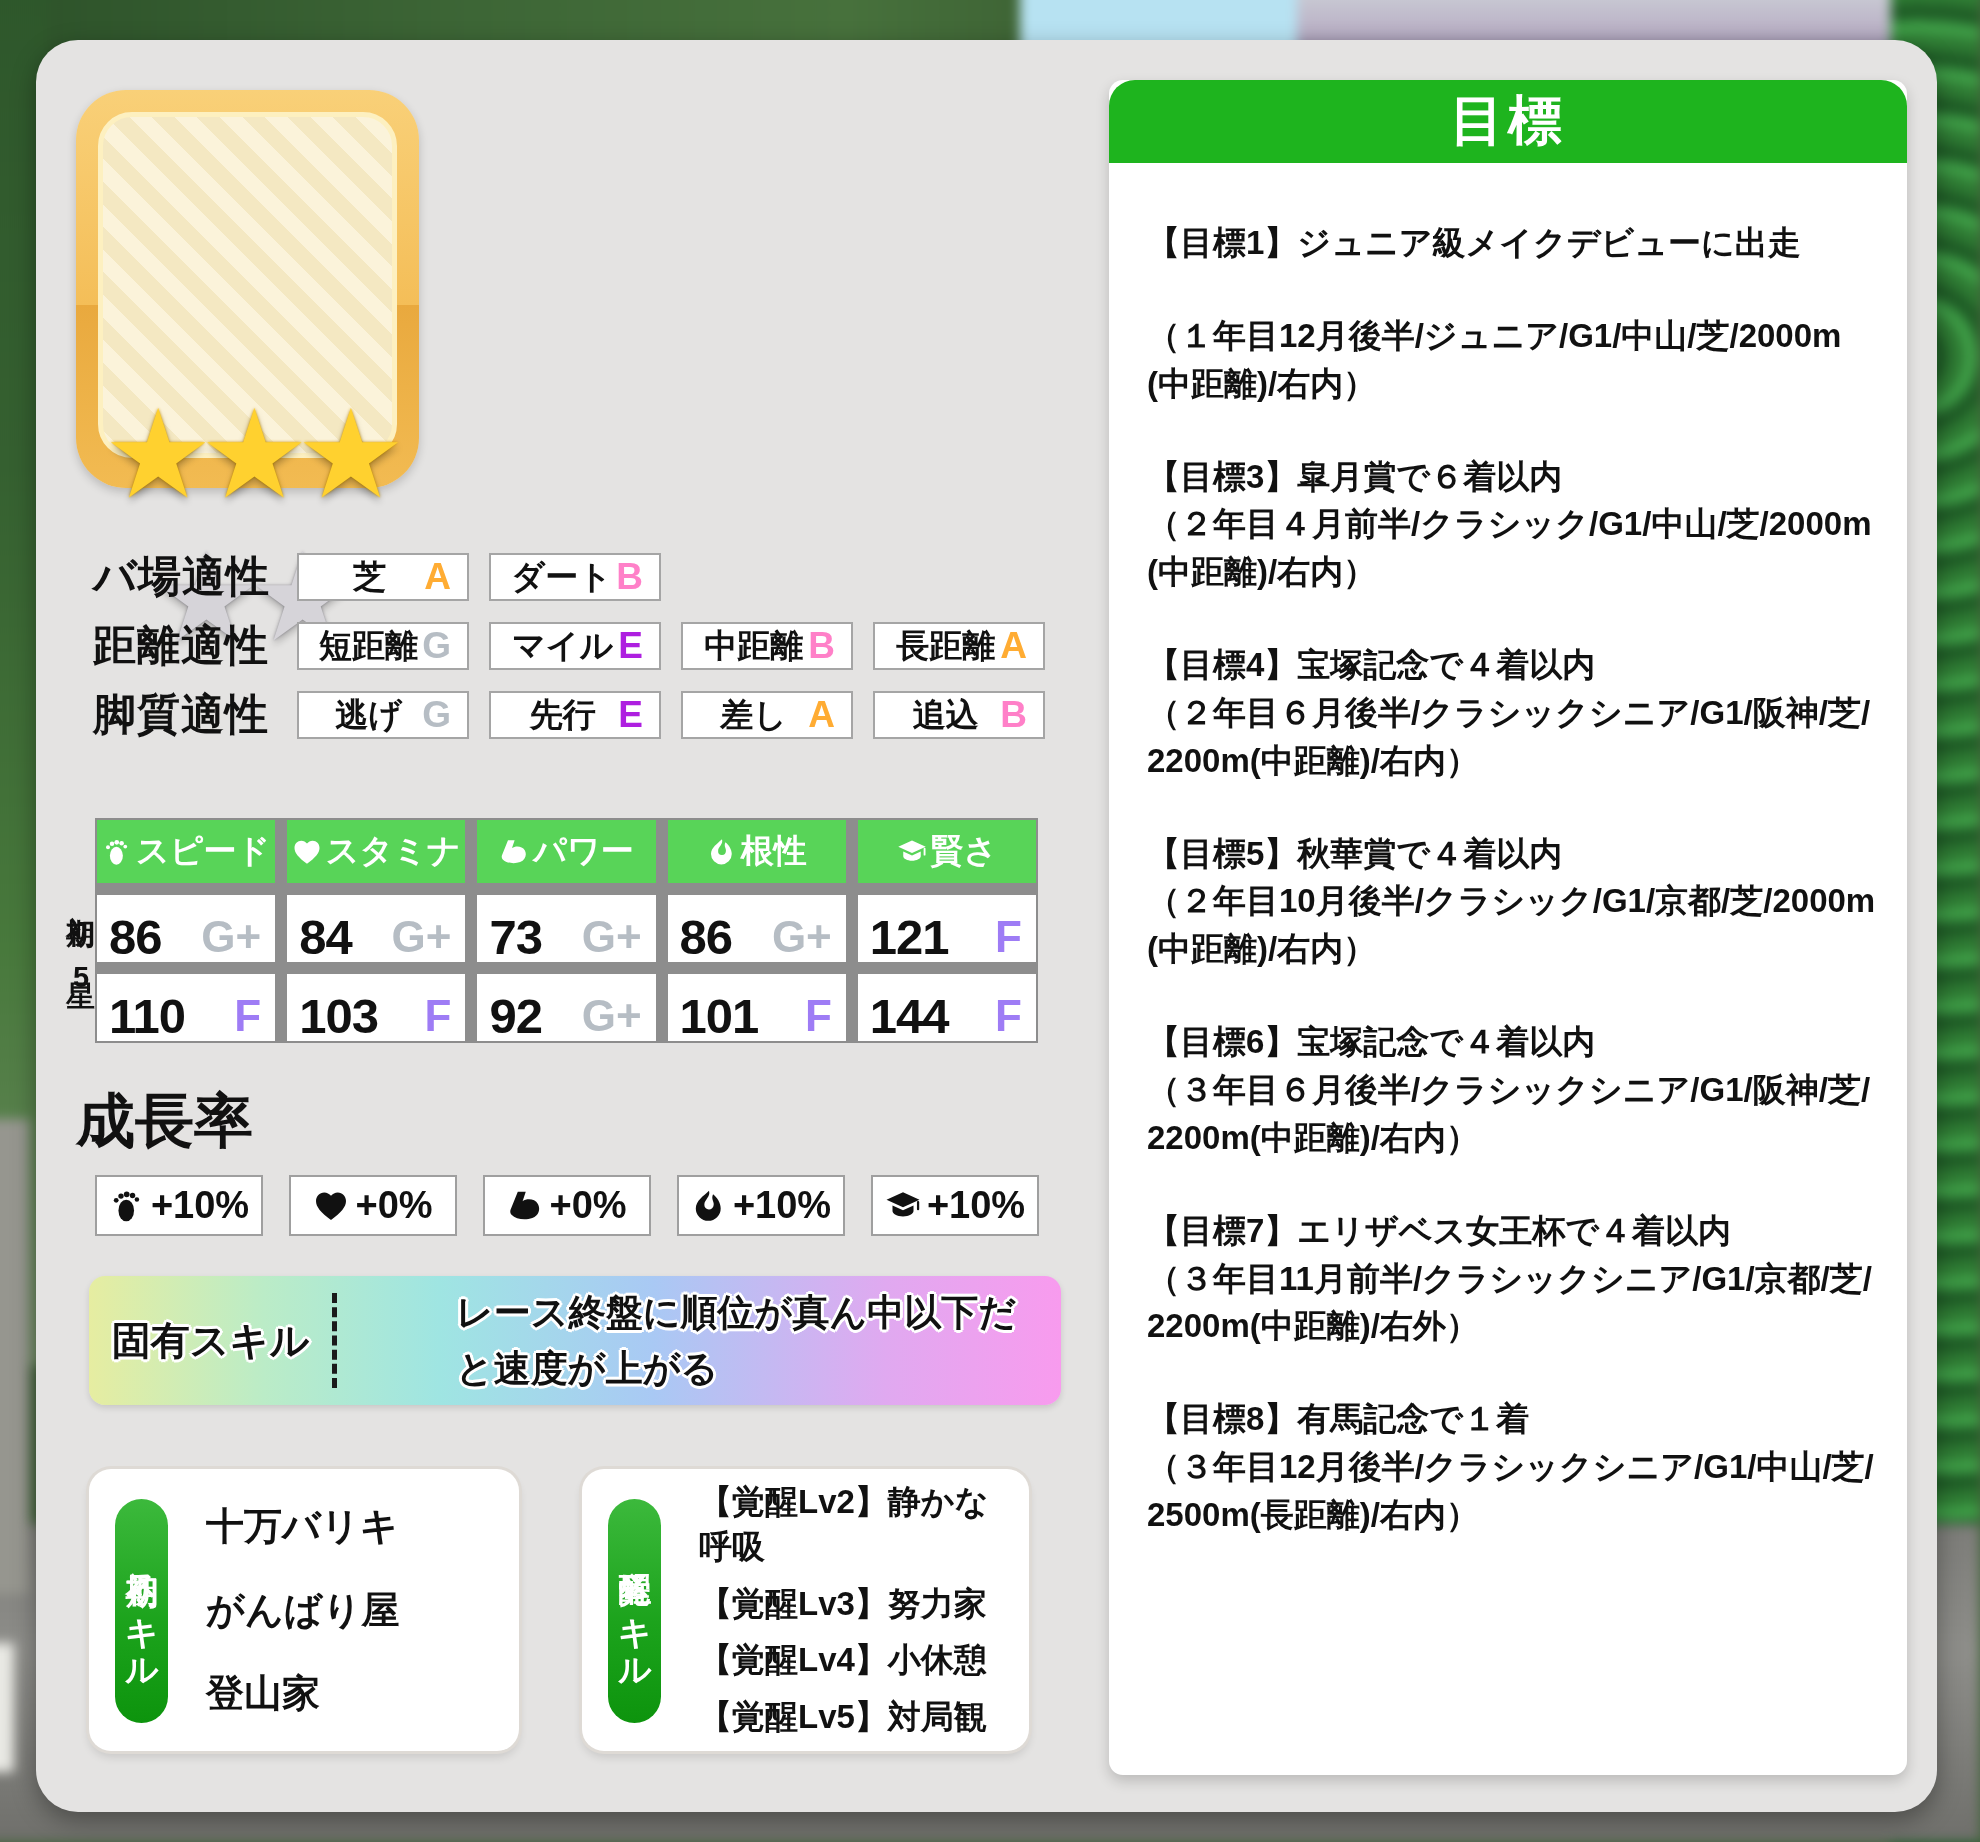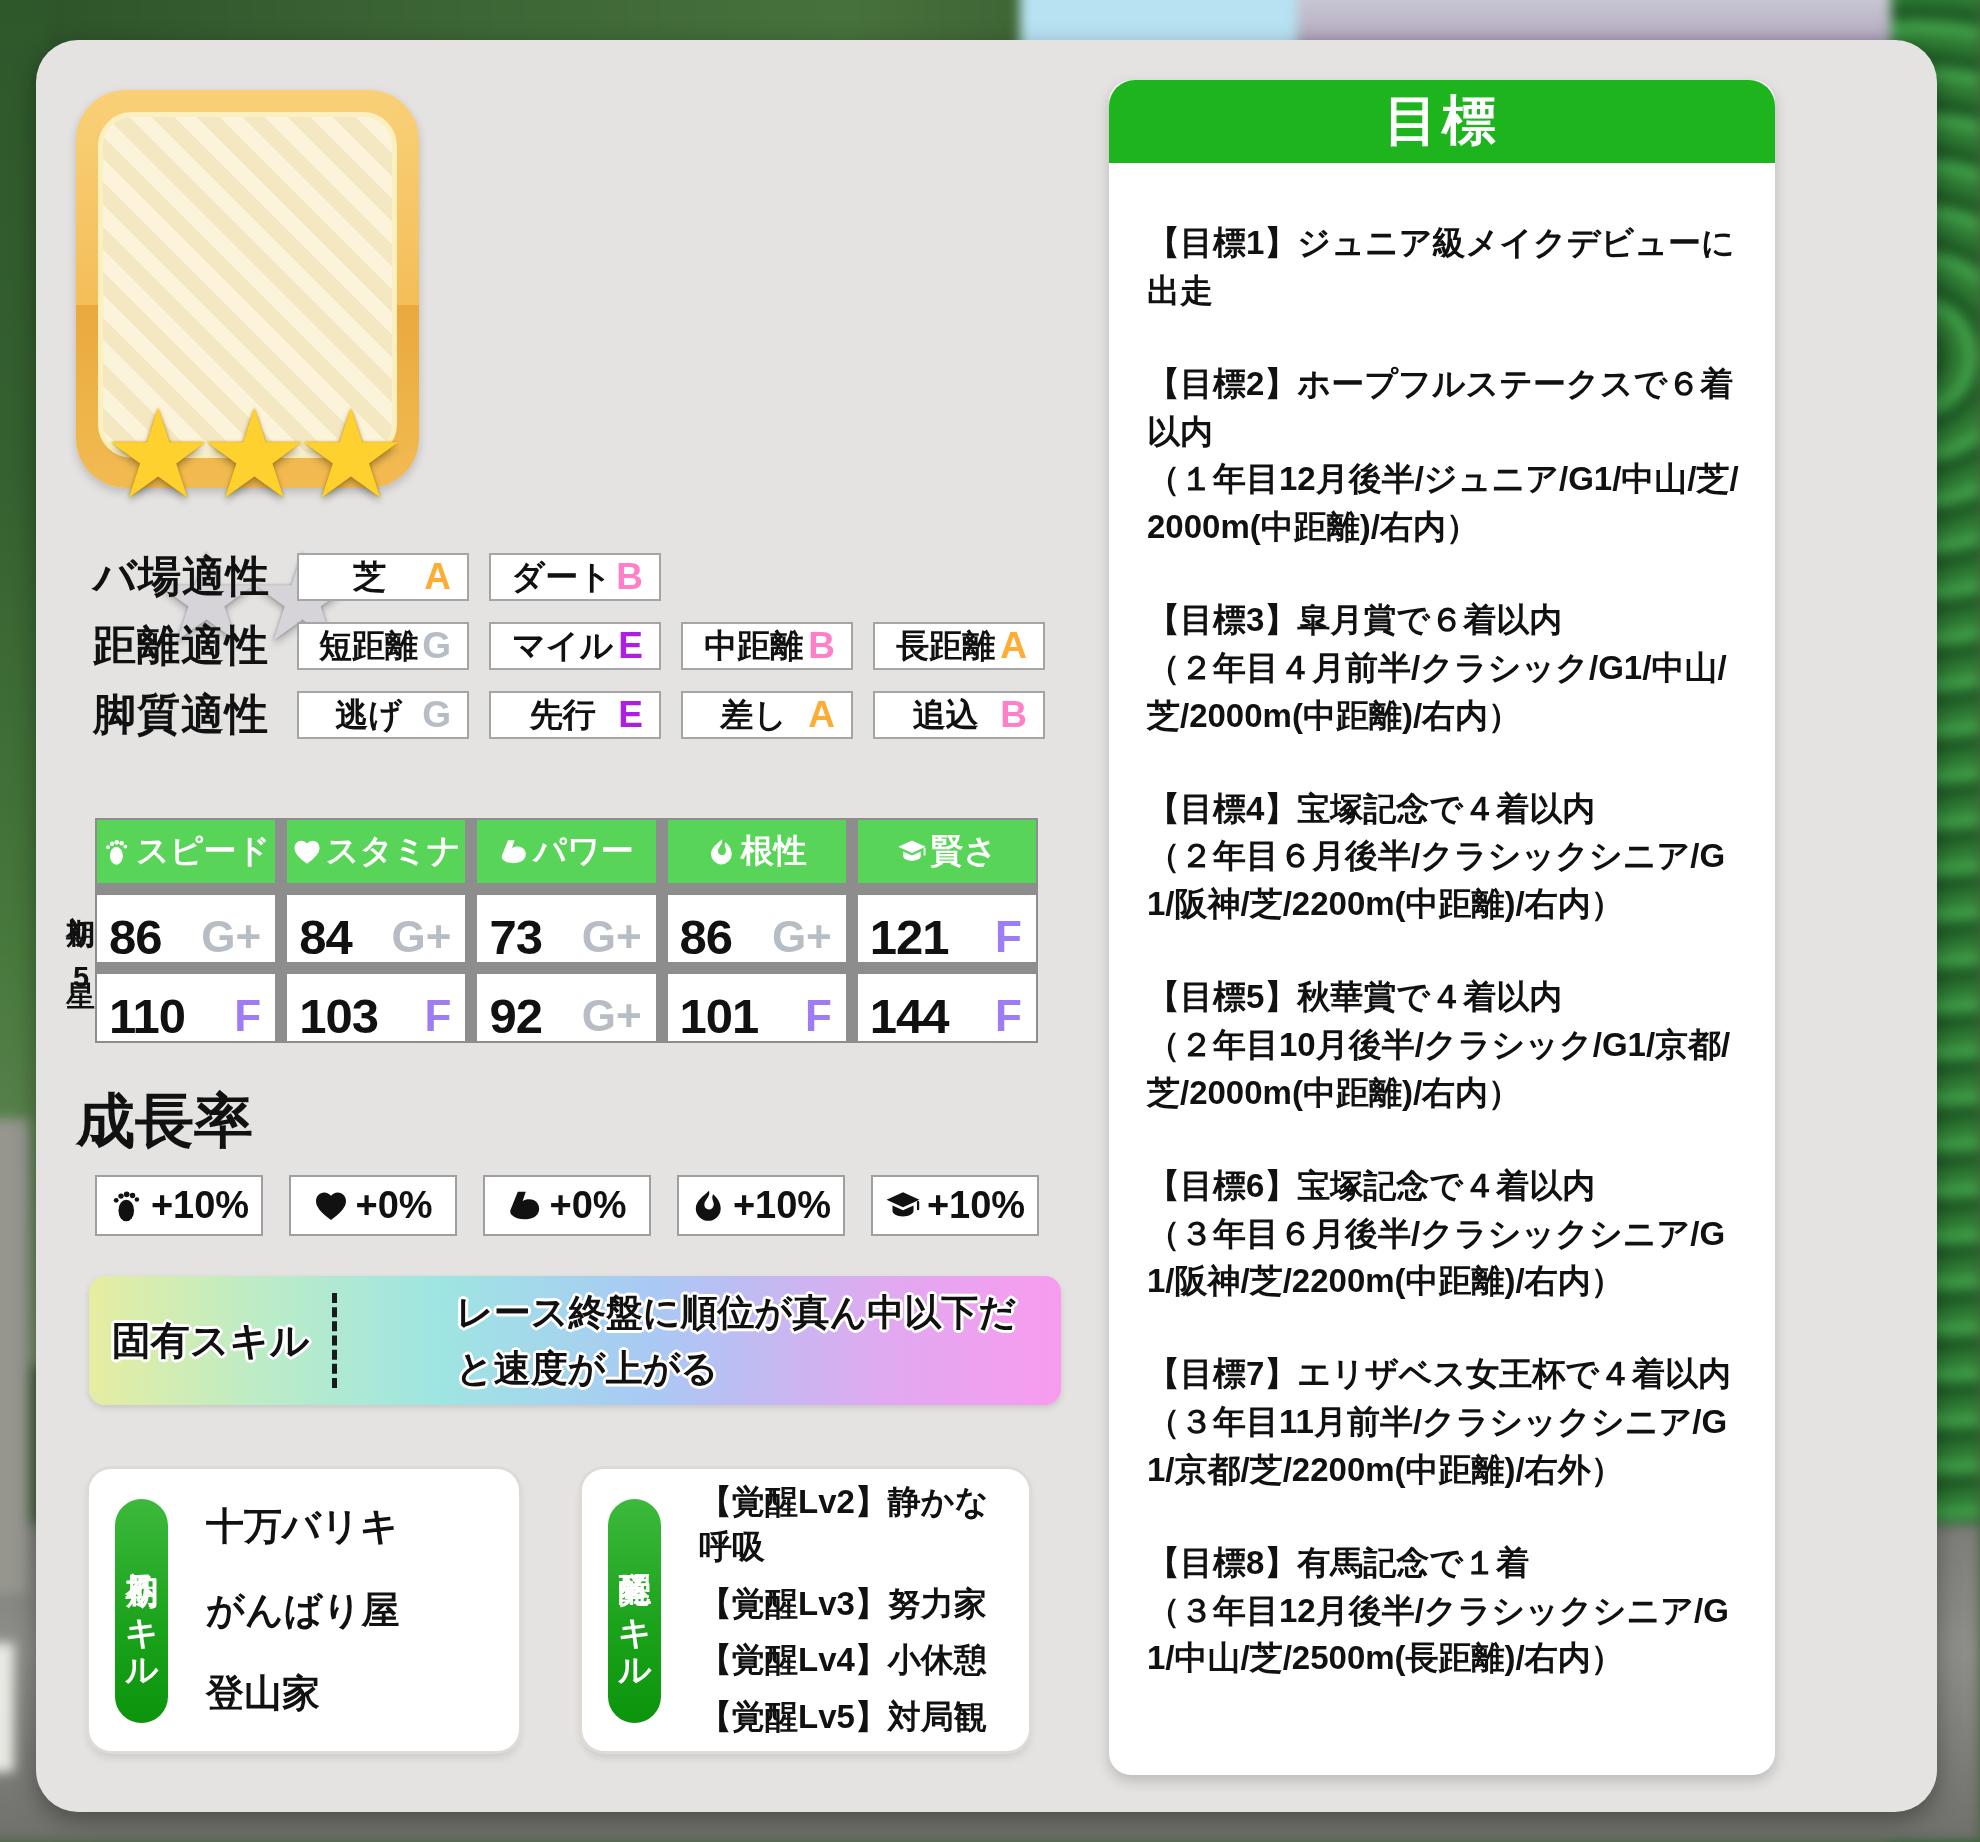--- a/index.html
+++ b/index.html
@@ -91,22 +91,22 @@
     background:linear-gradient(180deg,#3cb93c 0%,#1ca31c 55%,#0d940d 100%);
     display:flex; align-items:center; justify-content:center;
     writing-mode:vertical-rl; text-orientation:upright;
     color:#fff; font-size:33px; font-weight:800; letter-spacing:4px; }
   .skill-list { position:absolute; left:117px; top:0; right:16px; height:100%;
     display:flex; flex-direction:column; justify-content:space-evenly; }
   .skill-item { font-size:38px; font-weight:800; color:#111; }
   .skillbox.awaken .skill-item { font-size:33px; }
 
   
-  .objectives { position:absolute; left:1073px; top:40px; width:666px; height:1695px;
-    background:#fff; border-radius:22px; box-shadow:0 6px 14px rgba(0,0,0,.18); }
+  .objectives { position:absolute; left:1073px; top:40px; width:798px; height:1695px;
+    background:#fff; border-radius:14px; box-shadow:0 6px 14px rgba(0,0,0,.18); }
   .obj-header { position:absolute; left:0; top:0; width:100%; height:83px;
     background:#1eb41e; border-radius:26px 26px 0 0;
     display:flex; align-items:center; justify-content:center;
     color:#fff; font-size:54px; font-weight:800; letter-spacing:4px; }
   .obj-body { position:absolute; left:38px; right:30px; top:139px; }
   .obj-item { margin-bottom:45px; font-size:33px; font-weight:800; color:#111; line-height:1.45; }
   .obj-item .l2 { word-break:break-all; }
 </style>
 </head>
 <body>
@@ -363,21 +363,20 @@
     </div>
 
     <div class="objectives">
       <div class="obj-header">目標</div>
       <div class="obj-body">
         <div class="obj-item">
           <div class="l1">【目標1】ジュニア級メイクデビューに出走</div>
           <div class="l2"></div>
         </div>
         <div class="obj-item">
-          <div class="l1">【目標2】ホープフルステークスで６着以内</div>
           <div class="l2">（１年目12月後半/ジュニア/G1/中山/芝/2000m(中距離)/右内）</div>
         </div>
         <div class="obj-item">
           <div class="l1">【目標3】皐月賞で６着以内</div>
           <div class="l2">（２年目４月前半/クラシック/G1/中山/芝/2000m(中距離)/右内）</div>
         </div>
         <div class="obj-item">
           <div class="l1">【目標4】宝塚記念で４着以内</div>
           <div class="l2">（２年目６月後半/クラシックシニア/G1/阪神/芝/2200m(中距離)/右内）</div>
         </div>

